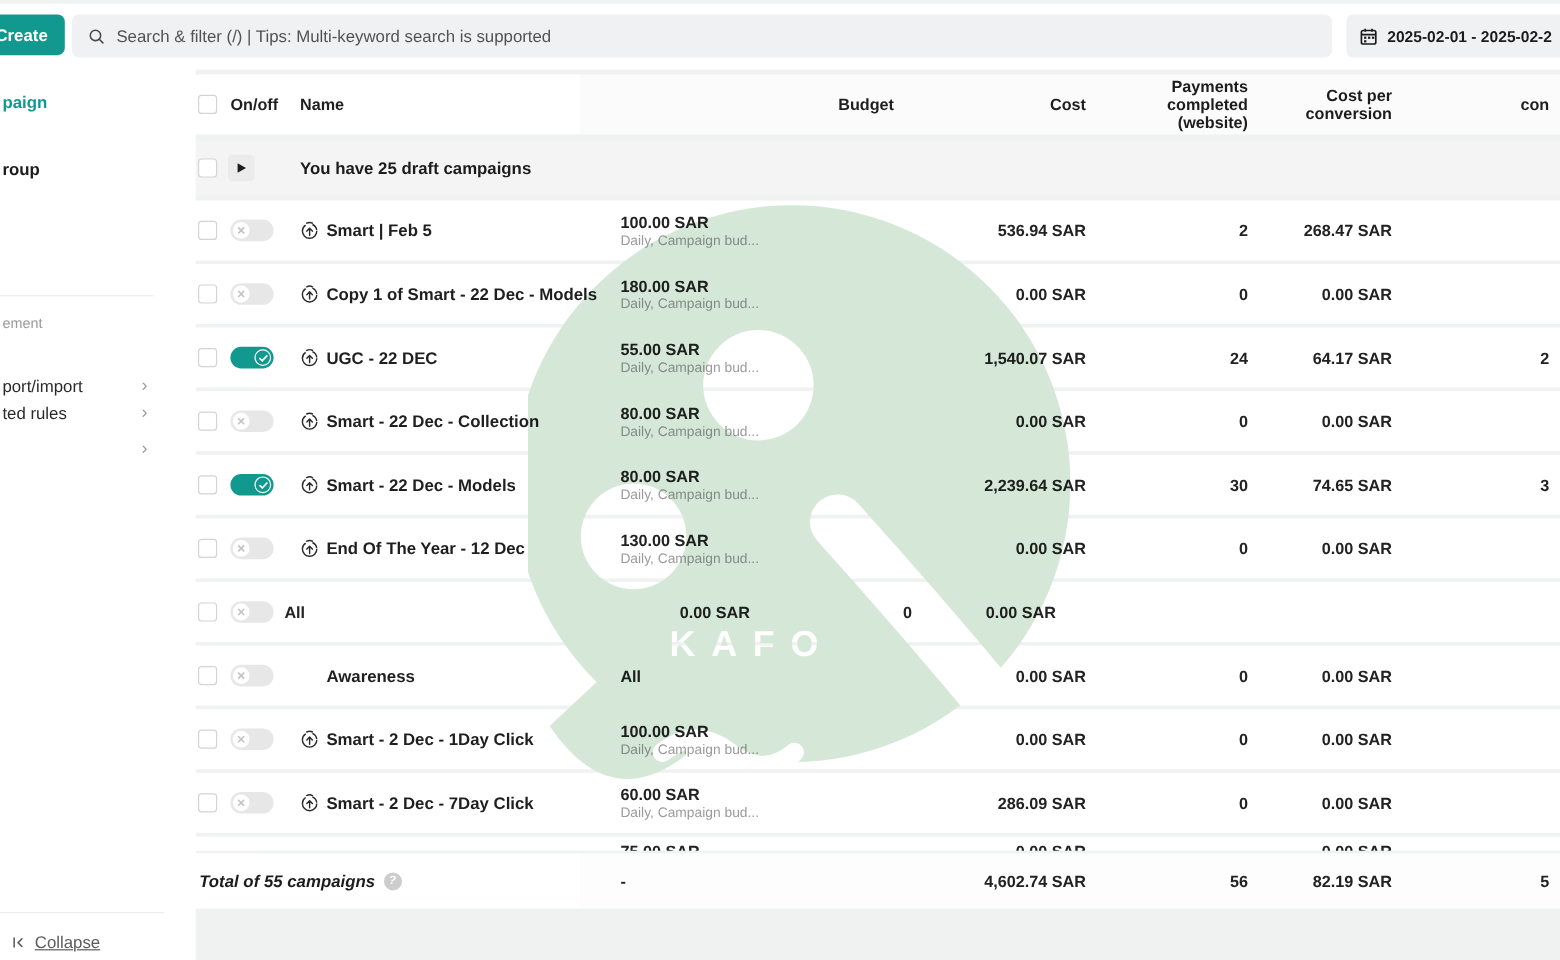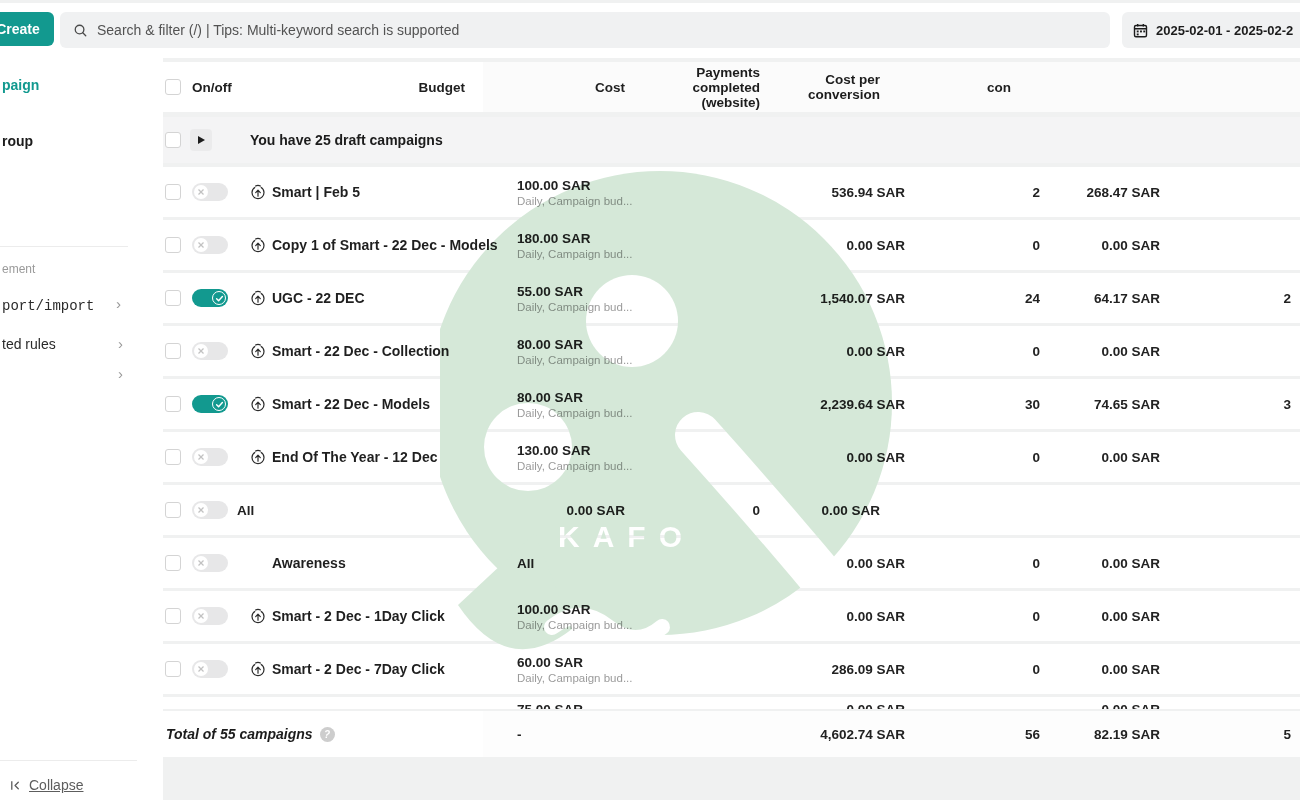--- a/index.html
+++ b/index.html
@@ -109,21 +109,21 @@
     </span>
     <span>2025-02-01 - 2025-02-2</span>
   </div>
 </div>
 
 <aside class="sidebar">
   <div class="side-abs nav-item active" style="top:22px; padding-left:2px;">paign</div>
   <div class="side-abs nav-item" style="top:78px; padding-left:2px;">roup</div>
   <div class="side-divider" style="top:191px;"></div>
   <div class="side-abs side-section" style="top:207px; padding-left:2px;">ement</div>
-  <div class="side-abs tool-item" style="top:243px; padding-left:2px;font-family:Liberation Mono, monospace;">
+  <div class="side-abs tool-item" style="top:259px; padding-left:2px;">
     <span>port/import</span>
     <span class="chev">›</span>
   </div>
   <div class="side-abs tool-item" style="top:281px; padding-left:2px;">
     <span>ted rules</span>
     <span class="chev">›</span>
   </div>
   <div class="side-abs tool-item" style="top:319px; padding-left:2px;">
     <span></span>
     <span class="chev">›</span>
@@ -142,20 +142,23 @@
 
 <section class="content">
 
   <div class="hdr">
     <div class="cols">
       <div class="c-check">
           <span class="checkbox"></span>
         </div>
       <div class="c-toggle">
           <span class="hdr-label">On/off</span>
+        </div>
+      <div class="c-name">
+          <span class="hdr-label">Name</span>
         </div>
       <div class="c-budget">
           <span class="hdr-label">Budget</span>
         </div>
       <div class="c-cost">
           <span class="hdr-label">Cost</span>
         </div>
       <div class="c-pay">
           <span class="wrap3">Payments completed (website)</span>
         </div>

